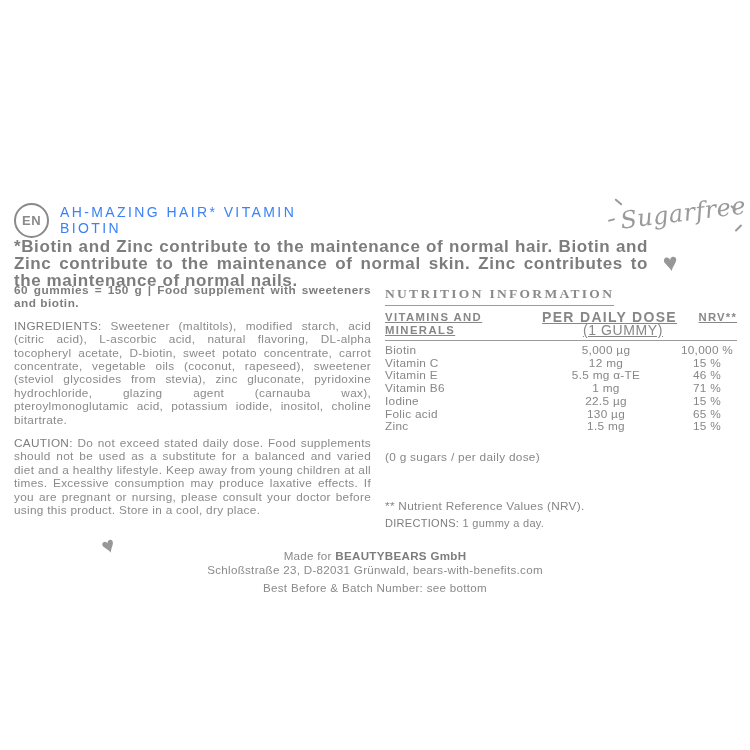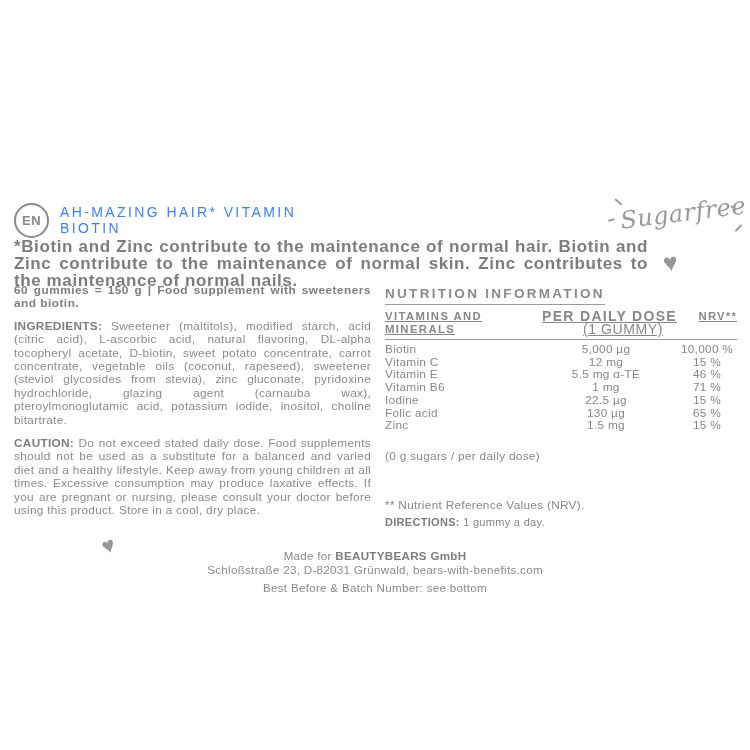--- a/index.html
+++ b/index.html
@@ -54,26 +54,26 @@
   .heart.h2 { top:533px; left:102px; font-size:22px; transform:rotate(-20deg); }
 
   
   .columns { position:absolute; top:284px; left:14px; width:723px; display:flex; }
   .col-left { width:357px; margin-right:14px; flex:0 0 auto; }
   .col-right { width:352px; flex:0 0 auto; }
 
   .col-left p { font-size:11.8px; line-height:13.4px; letter-spacing:.3px; text-align:justify; color:#8a8a8a; }
   .supplement { font-weight:bold; letter-spacing:.5px !important; margin-bottom:9px; color:#7d7d7d !important; }
   .para { margin-bottom:10px; }
-  .plabel { font-weight:bold; color:#7d7d7d; }
+  .plabel { font-weight:normal; color:#7d7d7d; }
 
   
   .nutri-heading {
     display:inline-block; font-size:13.5px; font-weight:bold; letter-spacing:2.3px;
-    color:#8a8a8a; padding-bottom:3px; border-bottom:1px solid #9b9b9b; margin-bottom:2px;
+    color:#8a8a8a; padding-bottom:3px; border-bottom:1px solid #9b9b9b; margin-bottom:2px;font-family:Liberation Serif, serif;
   }
   .thead {
     display:grid; grid-template-columns:1fr 142px 60px;
     border-bottom:1px solid #9b9b9b; padding:3px 0 3px 0; margin-bottom:3px;text-decoration:underline;
   }
   .thead .c1 { font-weight:bold; font-size:11.3px; letter-spacing:1.4px; line-height:13px; }
   .thead .c2 { text-align:right; font-size:14px; line-height:13px; }
   .thead .c2 .b { font-weight:bold; letter-spacing:1.3px; }
   .thead .c2 .sub { display:block; letter-spacing:.6px; padding-right:14px; }
   .thead .c3 { text-align:right; font-weight:bold; font-size:11.3px; letter-spacing:1.2px; }

